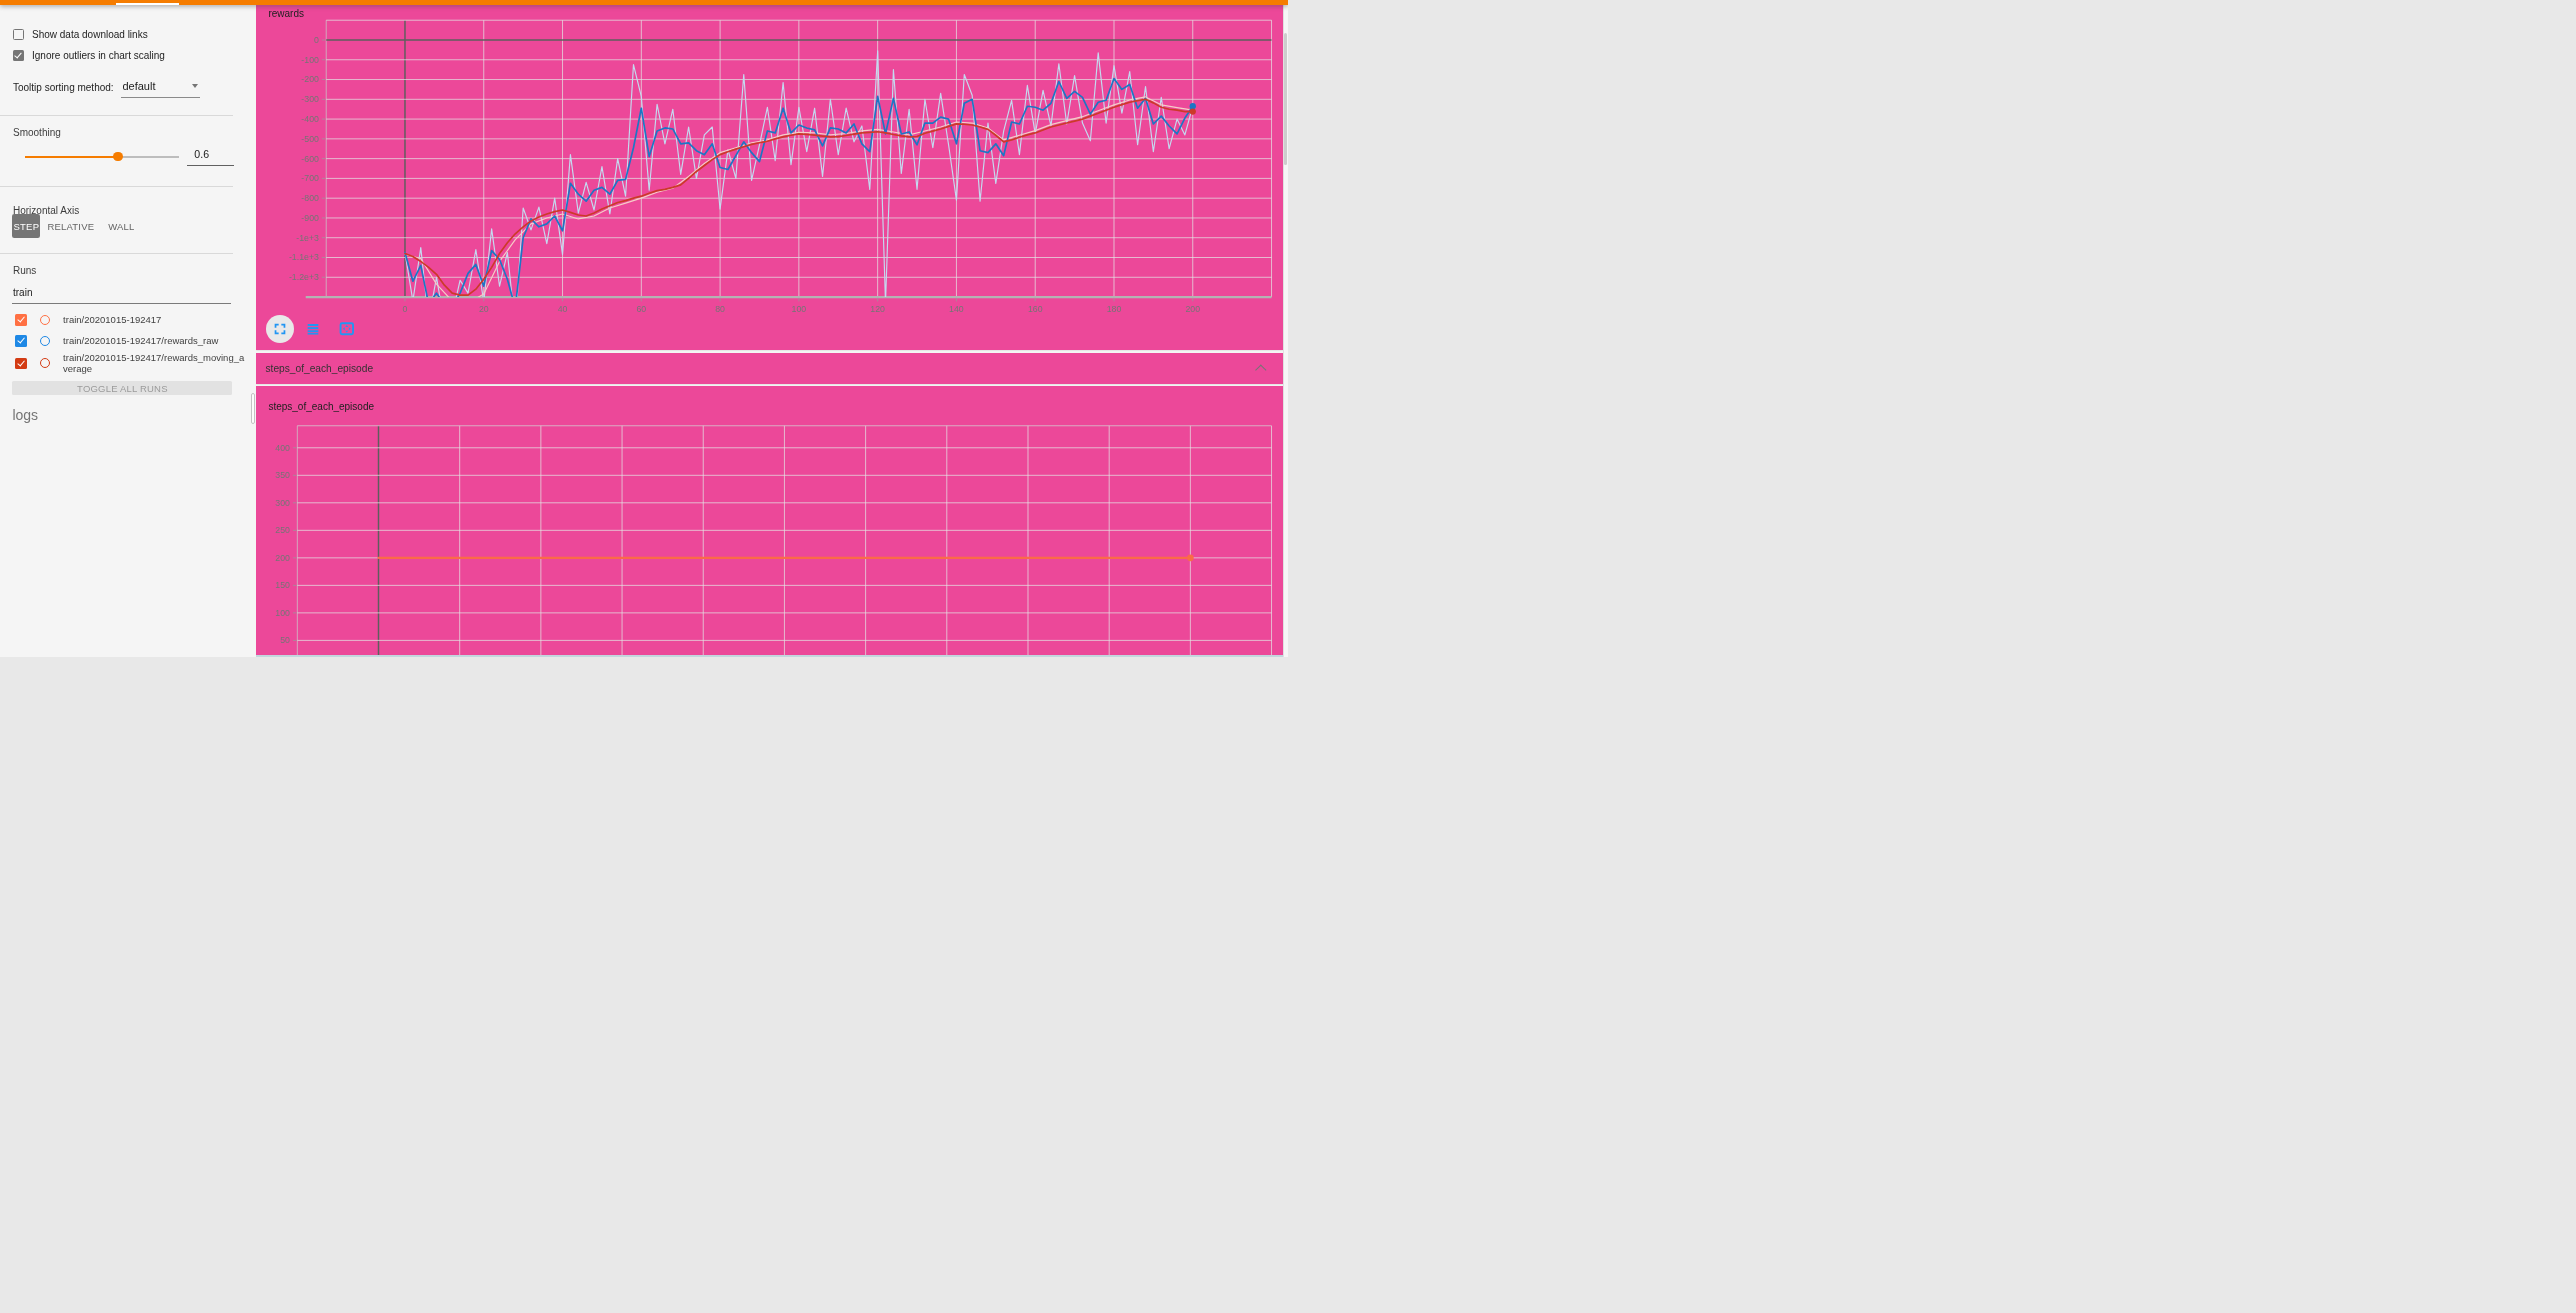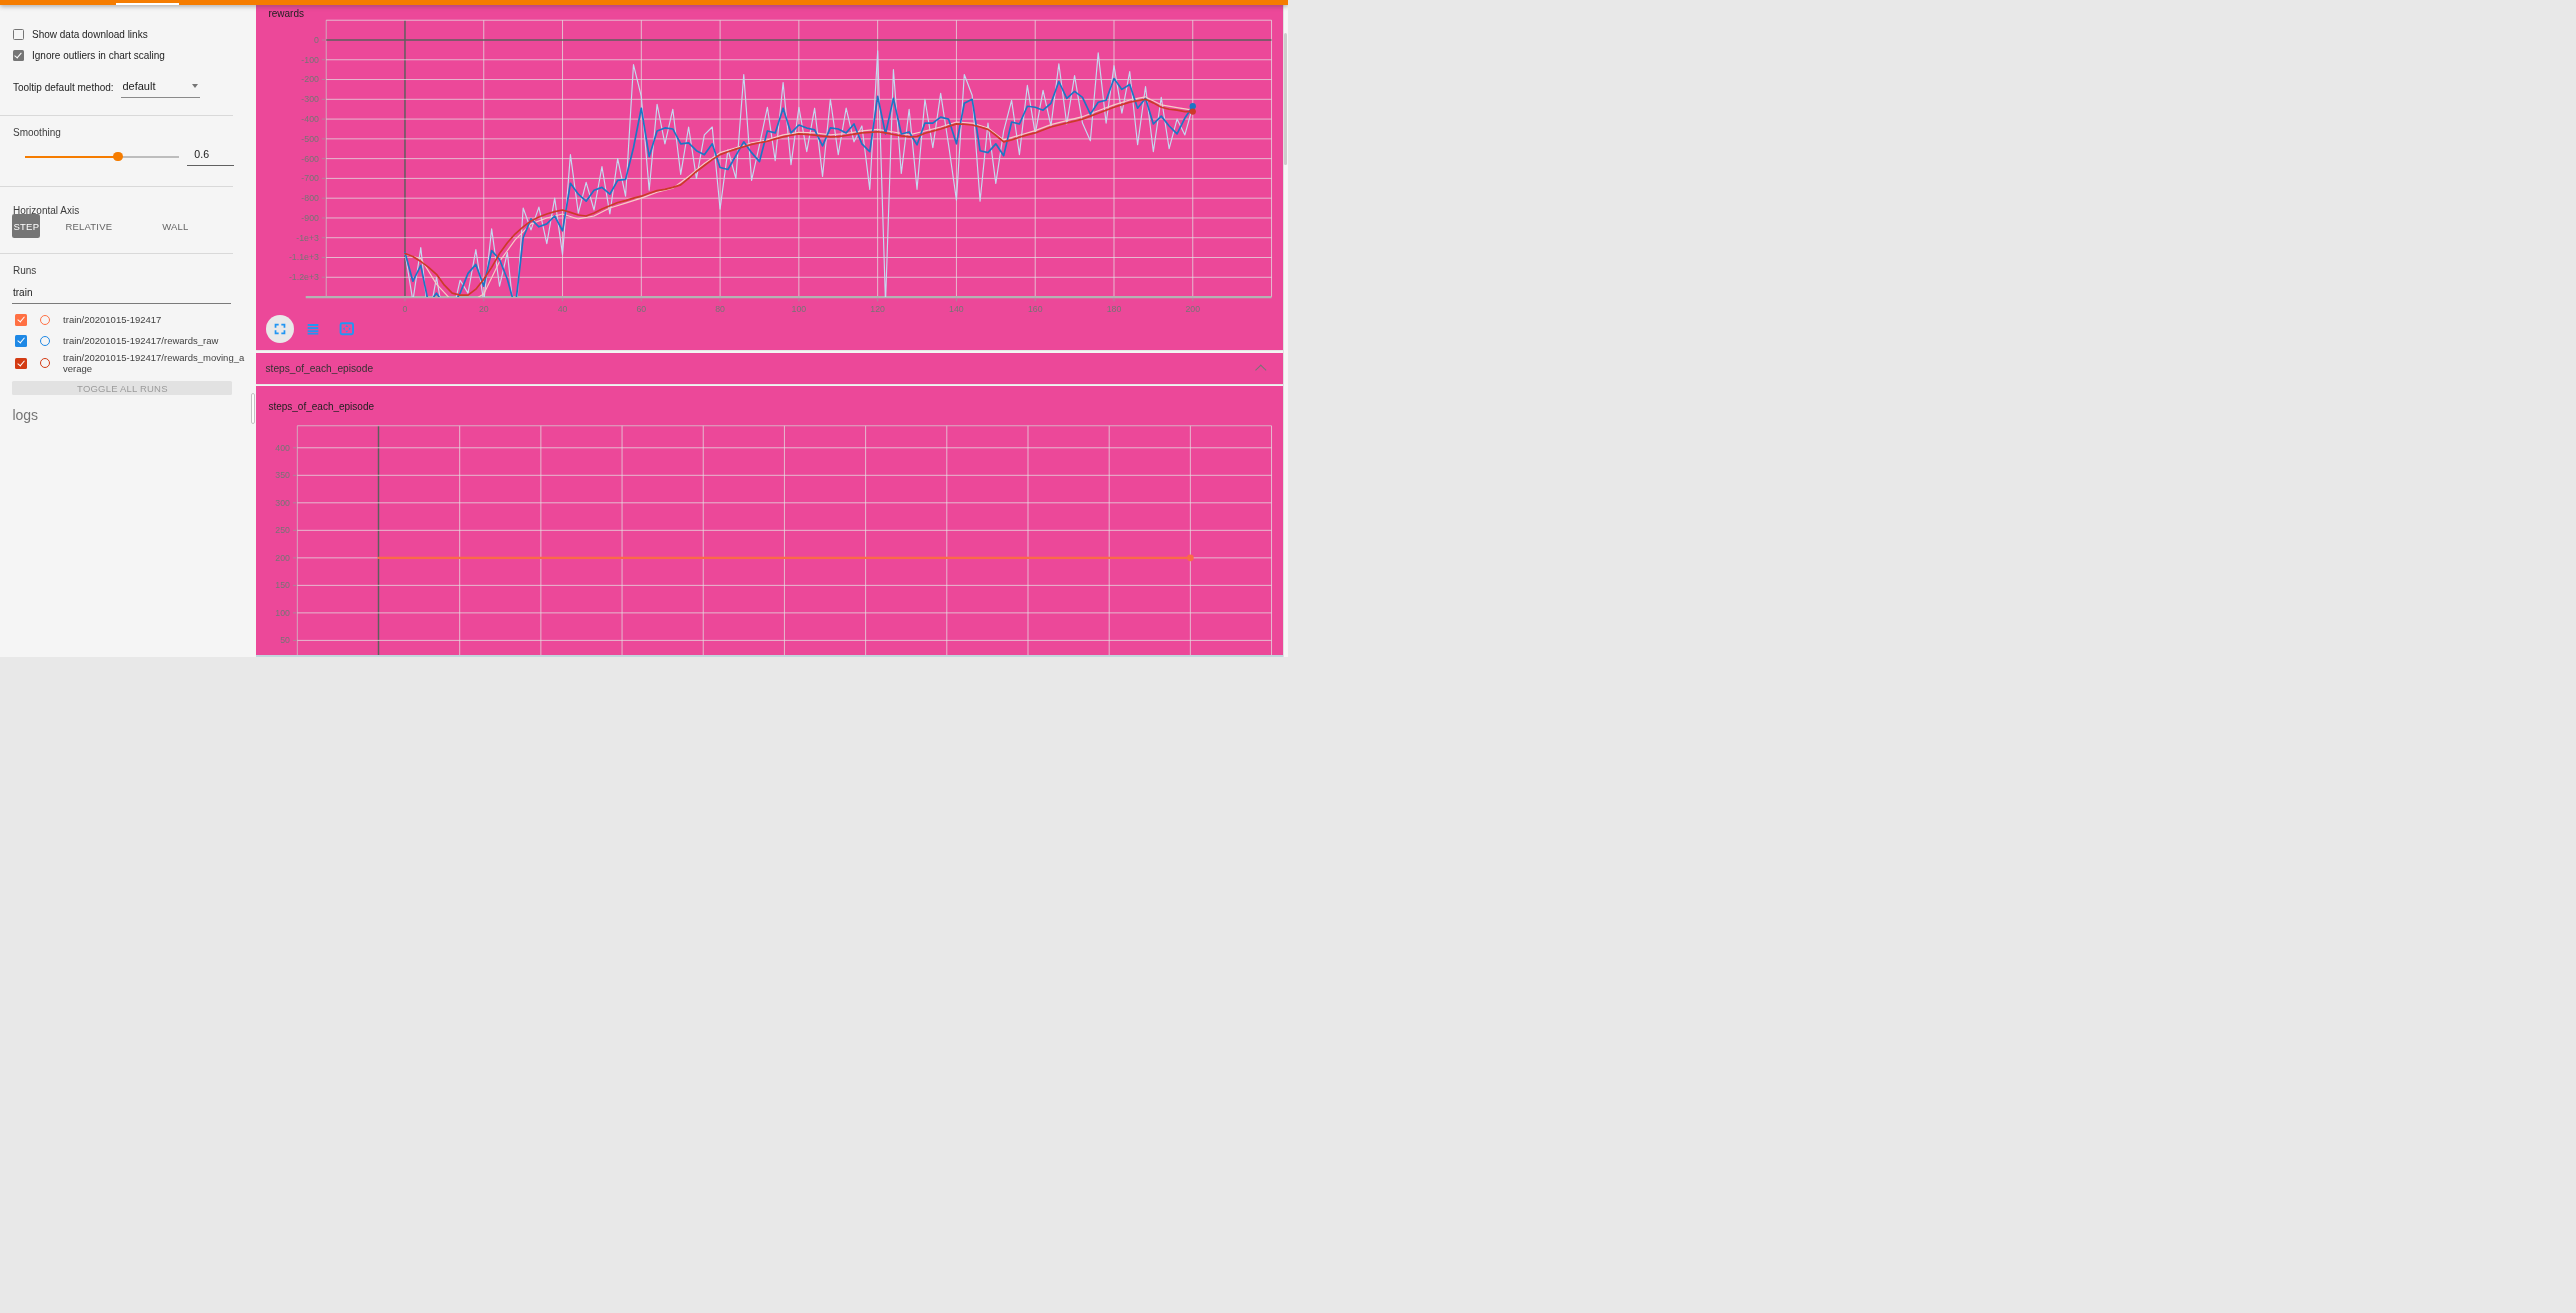--- a/index.html
+++ b/index.html
@@ -27,21 +27,21 @@
   .divider{position:absolute;left:0;width:233px;height:0.7px;background:#d9d9d9;}
   .side-heading{position:absolute;left:13px;font-size:10px;color:#3d3d3d;}
   .slider{position:absolute;left:25px;top:151px;width:154px;height:1.5px;background:#bdbdbd;}
   .slider-active{position:absolute;left:0;top:0;height:1.5px;background:#f57c00;}
   .slider-thumb{position:absolute;top:-4.4px;width:9.5px;height:9.5px;border-radius:50%;background:#f57c00;}
   .slider-value{position:absolute;left:187px;top:143px;width:47px;font-size:10.6px;color:#212121;
           border-bottom:0.7px solid #616161;padding:0 0 5.1px 7.3px;box-sizing:border-box;}
   .axis-buttons{position:absolute;left:12.4px;top:209px;display:flex;align-items:stretch;height:24px;}
   .axis-btn{display:flex;align-items:center;justify-content:center;font-size:9.5px;letter-spacing:0.2px;}
   .axis-btn.selected{width:28px;background:#757575;color:#ffffff;border-radius:2.2px;}
-  .axis-btn.plain{padding:0 25px;color:#646464;}
+  .axis-btn.plain{padding:0 7px;color:#646464;}
   .runs-filter{position:absolute;left:13px;top:282px;font-size:10px;color:#212121;background:transparent;
           border:none;outline:none;width:212px;padding:0;font-family:"Liberation Sans",sans-serif;}
   .filter-underline{position:absolute;left:12.4px;top:298px;width:219px;height:1.1px;background:#7a7a7a;}
   .run-row{position:absolute;left:15.4px;display:flex;align-items:center;gap:13px;}
   .run-cb{width:11.7px;height:11.7px;border-radius:1.5px;flex:0 0 auto;position:relative;}
   .run-cb::after{content:"";position:absolute;left:3.7px;top:1.2px;width:3.1px;height:6.3px;
       border:solid #fff;border-width:0 1.5px 1.5px 0;transform:rotate(40deg);}
   .run-circle{width:8px;height:8px;border-radius:50%;border:1.6px solid #000;flex:0 0 auto;background:transparent;}
   .run-label{font-size:9.5px;color:#424242;line-height:11.3px;max-width:184px;word-break:break-all;}
   .toggle-all{position:absolute;left:12.4px;top:376px;width:220px;height:14px;background:#e2e2e2;border-radius:1.5px;
@@ -86,21 +86,21 @@
     <div class="cb-row" style="top:23px">
       <span class="cb unchecked"></span>
       <span class="cb-label">Show data download links</span>
     </div>
     <div class="cb-row" style="top:44px">
       <span class="cb checked"></span>
       <span class="cb-label">Ignore outliers in chart scaling</span>
     </div>
 
     <div class="tooltip-row">
-      <span class="tooltip-label">Tooltip default method:</span>
+      <span class="tooltip-label">Tooltip sorting method:</span>
       <span class="select">
         <span>default</span>
         <span class="caret"></span>
       </span>
     </div>
 
     <div class="divider" style="top:110px"></div>
 
     <div class="side-heading" style="top:122px">Smoothing</div>
     <div class="slider">

